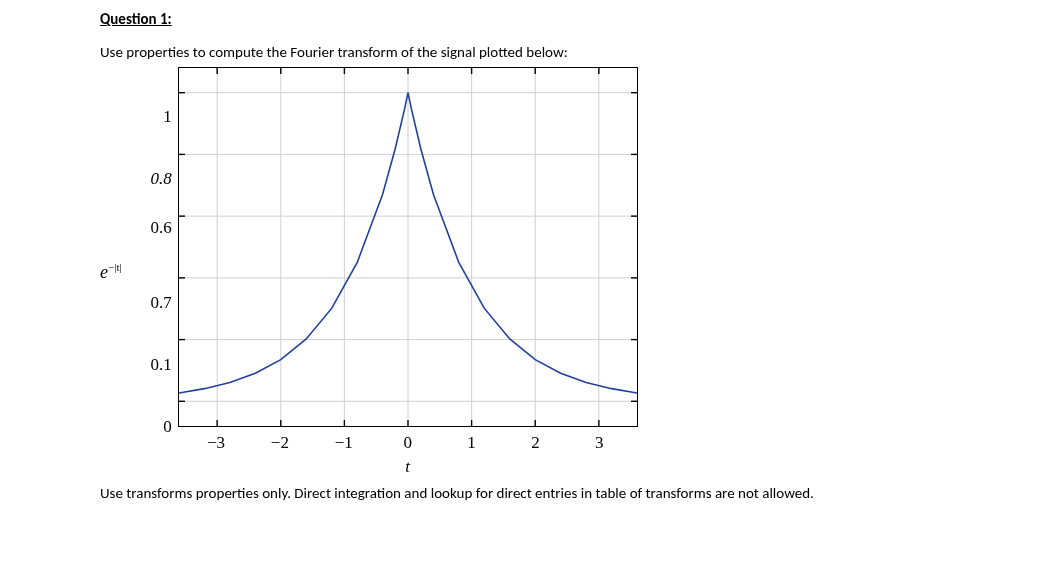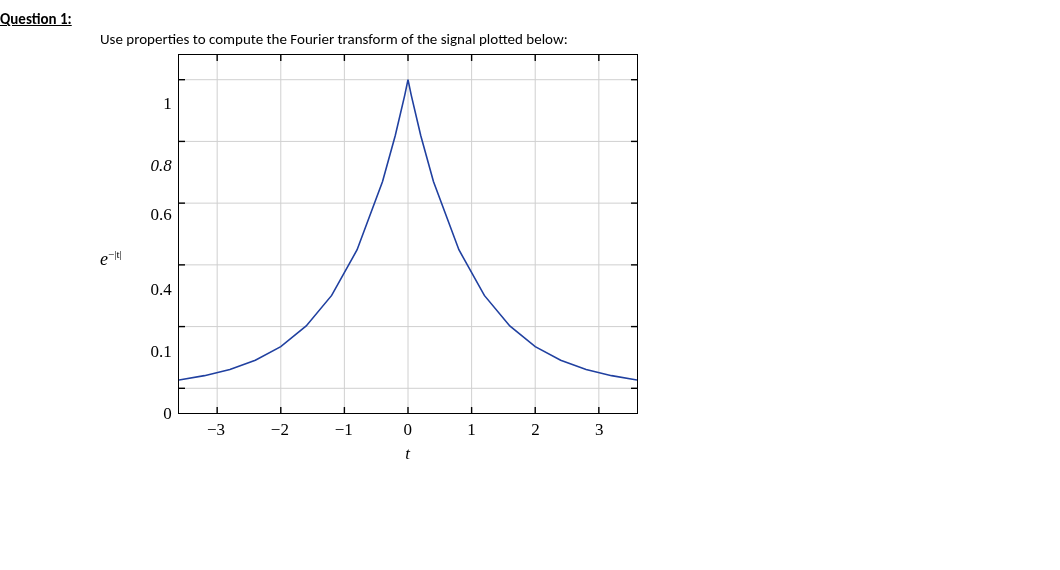--- a/index.html
+++ b/index.html
@@ -11,27 +11,28 @@
     font-size: 15px;
   }
   .page {
     width: 1060px;
     height: 570px;
     position: relative;
     box-sizing: border-box;
     padding: 10px 0 0 0;
   }
   .heading-line {
+    margin-left: 100px;
   }
   .q-title {
     font-weight: bold;
     text-decoration: underline;
   }
   .prompt {
-    margin-top: 2px;
+    margin-top: 15px;
     margin-left: 100px;
   }
   .chart-wrap {
     margin-left: 100px;
     margin-top: 6px;
     display: flex;
     align-items: center;
   }
   .ylabel {
     font-family: "Times New Roman", serif;
@@ -107,21 +108,21 @@
     <span class="q-title">Question 1:</span>
   </div>
   <div class="prompt">Use properties to compute the Fourier transform of the signal plotted below:</div>
 
   <div class="chart-wrap">
     <div class="ylabel">e<span class="sup">−|t|</span></div>
     <div class="ytick-col">
 
     <span class="ytick" style="top: 335.172px;">0</span>
         <span class="ytick" style="top: 273.103px;">0.1</span>
-        <span class="ytick" style="top: 211.034px;">0.4</span>
+        <span class="ytick" style="top: 211.034px;">0.7</span>
         <span class="ytick" style="top: 136px;">0.6</span>
         <span class="ytick" style="top: 86.8966px; font-style: italic;">0.8</span>
         <span class="ytick" style="top: 24.8276px;">1</span>
       </div>
     <div class="plot-col">
       <div class="plot-box">
         <svg width="100%" height="100%" viewBox="0 0 460 360" preserveAspectRatio="none">
           <g class="grid">
               <line x1="38.333333333333336" x2="38.333333333333336" y1="0" y2="360"></line>
               <line x1="102.22222222222223" x2="102.22222222222223" y1="0" y2="360"></line>
@@ -174,14 +175,15 @@
           <span class="xtick" style="left: 166.111px;">−1</span>
           <span class="xtick" style="left: 230px;">0</span>
           <span class="xtick" style="left: 293.889px;">1</span>
           <span class="xtick" style="left: 357.778px;">2</span>
           <span class="xtick" style="left: 421.667px;">3</span>
         </div>
       <div class="xlabel">t</div>
     </div>
   </div>
 
+  <div class="footer">Use transforms properties only. Direct integration and lookup for direct entries in table of transforms are not allowed.</div>
 
 </div>
 
 </body></html>

